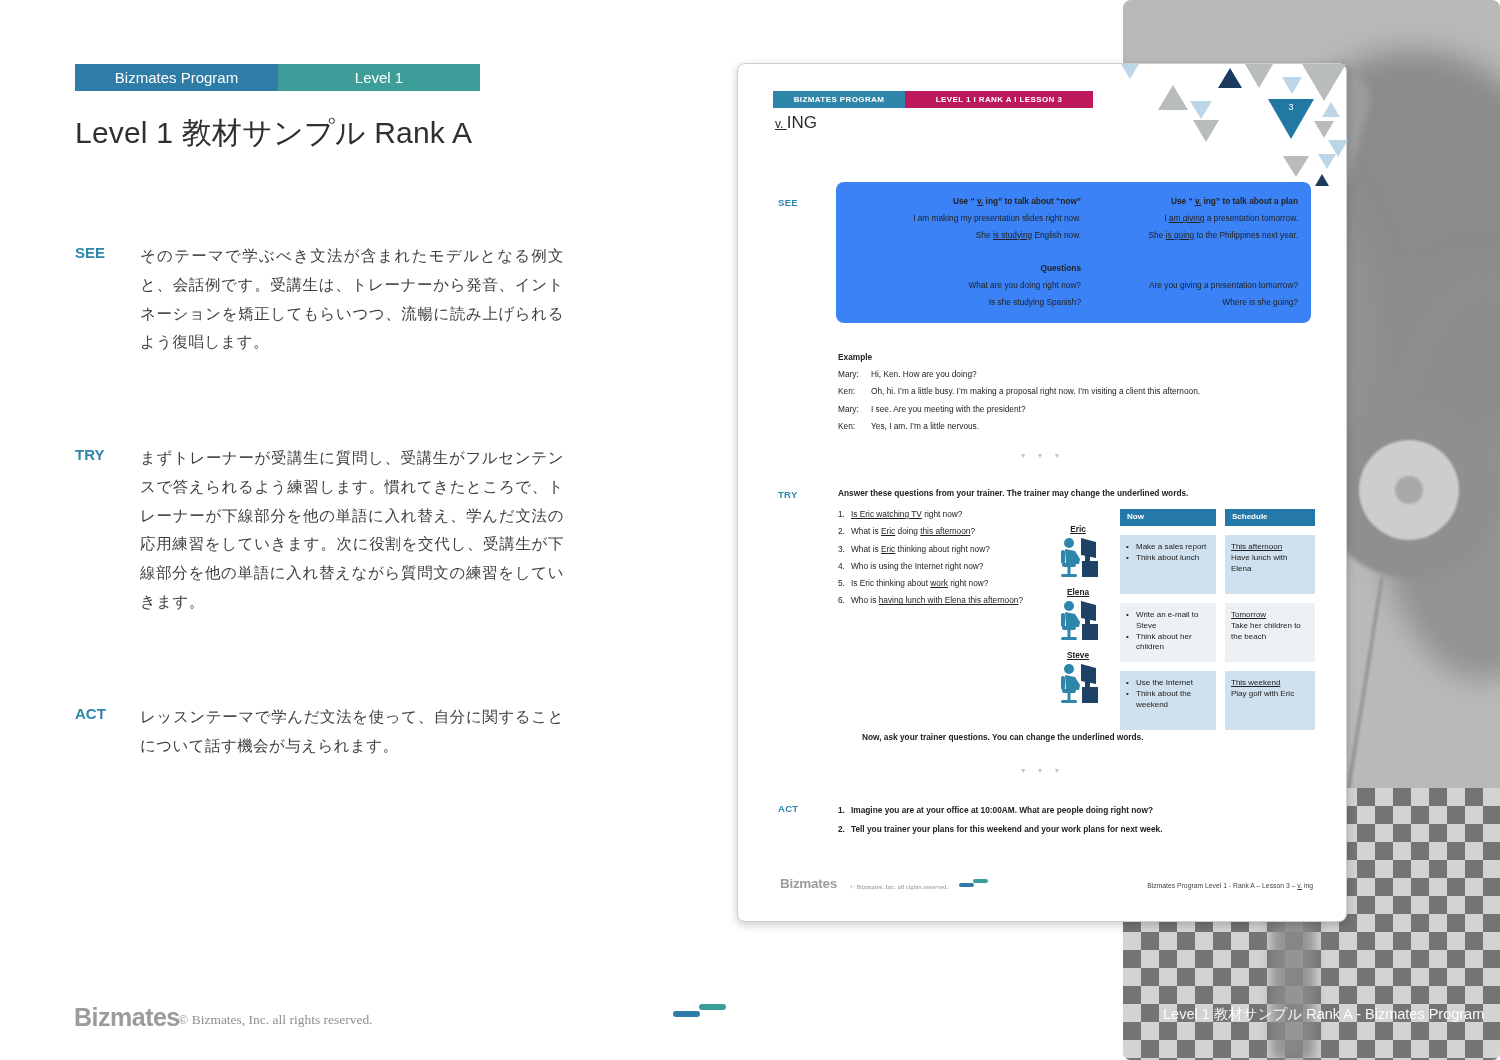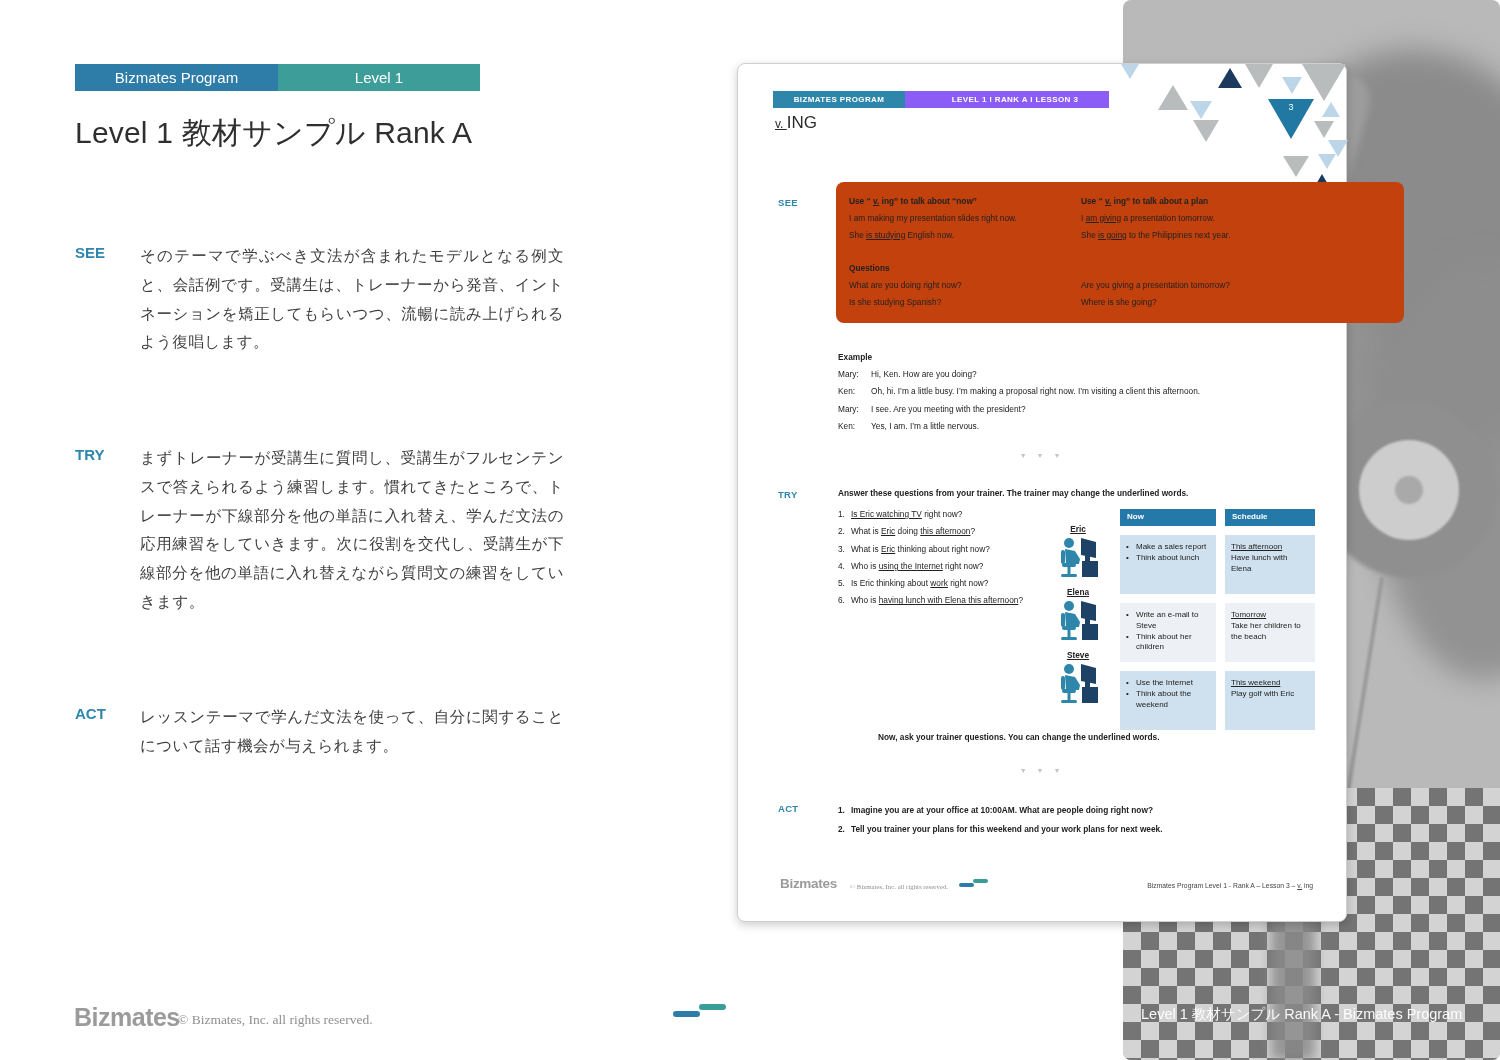--- a/index.html
+++ b/index.html
@@ -40,42 +40,42 @@
   .cable{position:absolute;left:232px;top:575px;width:4px;height:320px;background:#9a9a9a;
          transform:rotate(9deg);filter:blur(1px);}
   .houndstooth{position:absolute;left:0;top:788px;width:377px;height:272px;opacity:.92;
     background:
       linear-gradient(45deg,#6f6f6f 25%,transparent 25%,transparent 75%,#6f6f6f 75%),
       linear-gradient(45deg,#6f6f6f 25%,transparent 25%,transparent 75%,#6f6f6f 75%),
       #d6d6d6;
     background-size:36px 36px;background-position:0 0,18px 18px;}
   .hairstrip{position:absolute;left:148px;top:760px;width:44px;height:300px;background:#8a8a8a;
              filter:blur(6px);opacity:.85;}
-  .photo-caption{left:18px;top:1005px;font-size:14.5px;color:rgba(255,255,255,0.95);white-space:nowrap;z-index:2;}
+  .photo-caption{left:18px;top:1005px;font-size:14.5px;color:rgba(255,255,255,0.95);white-space:nowrap;z-index:2;padding-left:22px;}
 
   
   .worksheet{left:737px;top:63px;width:608px;height:857px;background:#ffffff;z-index:2;
              border:1px solid #cfcfcf;box-shadow:0 3px 10px rgba(0,0,0,0.20);font-size:8.3px;color:#222;}
   .ws-badges{left:35px;top:27px;display:flex;}
   .ws-badge{height:17px;display:flex;align-items:center;justify-content:center;color:#fff;
             font-size:8px;font-weight:bold;letter-spacing:0.4px;}
   .ws-badge-blue{width:132px;background:#2e86ab;}
-  .ws-badge-teal{width:188px;background:#8b5cf6;padding-left:16px;}
+  .ws-badge-teal{width:188px;background:#be185d;}
   .ws-title{left:37px;top:49px;font-size:17px;color:#2b2b2b;}
   .ws-title span:first-child{font-size:12px;}
 
   .tri{position:absolute;width:0;height:0;}
   .tri3-wrap{position:absolute;left:530px;top:35px;width:46px;height:40px;}
   .tri3-wrap .tri{left:0;top:0;}
   .tri3-num{position:absolute;left:0;top:3px;width:46px;text-align:center;color:#fff;font-size:9px;}
 
   .ws-label{font-weight:bold;color:#2e86ad;font-size:9.5px;letter-spacing:0.3px;}
   .ws-see-label{left:40px;top:133px;}
-  .ws-see-box{left:98px;top:118px;width:568px;height:141px;background:#c2410c;box-sizing:border-box;
-              padding:11px 13px;display:flex;line-height:16.8px;}
+  .ws-see-box{left:98px;top:118px;width:475px;height:141px;background:#3b82f6;box-sizing:border-box;
+              padding:11px 13px;display:flex;line-height:16.8px;text-align:right;}
   .ws-col-l{width:232px;flex:0 0 232px;}
   .ws-col-r{flex:1;}
   .ws-bold{font-weight:bold;}
   .spacer17{height:17px;}
   .spacer34{height:34px;}
 
   .ws-example{left:100px;top:285px;width:480px;line-height:17.2px;}
   .dlg{display:flex;}
   .dlg-sp{width:33px;flex:0 0 33px;}
   .ws-divider{left:0;top:388px;width:608px;text-align:center;color:#c3c3c3;font-size:7px;letter-spacing:4px;}
@@ -97,21 +97,21 @@
             column-gap:2px;row-gap:2px;background:#fff;font-size:8px;line-height:10.8px;gap:9px;}
   .t-head{background:#2579a9;color:#fff;font-weight:bold;height:17px;display:flex;align-items:center;
           padding-left:7px;box-sizing:border-box;}
   .t-cell{box-sizing:border-box;padding:7px 6px 6px 6px;min-height:59px;}
   .row-a{background:#cfe1ee;}
   .row-b{background:#edf1f5;}
   .bullet{display:flex;}
   .bullet .b-dot{width:10px;flex:0 0 10px;}
   .sched-title{text-decoration:underline;}
 
-  .ws-outro{left:100px;top:668px;width:480px;font-weight:bold;padding-left:40px;}
+  .ws-outro{left:84px;top:668px;width:480px;font-weight:bold;padding-left:40px;}
   .ws-act-label{left:40px;top:739px;}
   .ws-act{left:100px;top:737px;width:490px;font-weight:bold;line-height:18.5px;}
   .a-item{display:flex;}
   .a-num{width:13px;flex:0 0 13px;}
 
   .ws-footer-logo{left:42px;top:812px;font-size:13.5px;font-weight:bold;color:#9b9b9b;letter-spacing:-0.3px;}
   .ws-footer-copy{left:112px;top:819px;font-family:"Liberation Serif",serif;font-size:6.8px;color:#8f8f8f;}
   .ws-dash{height:3.5px;width:15px;}
   .ws-dash-blue{left:221px;top:819px;background:#2e7ca8;}
   .ws-dash-teal{left:235px;top:815px;background:#3a9e98;}
@@ -241,21 +241,21 @@
     <div class="q-item">
       <span class="q-num">2.</span>
       <span class="q-text"><span>What is </span><span style="text-decoration: underline;">Eric</span><span> doing </span><span style="text-decoration: underline;">this afternoon</span><span>?</span></span>
     </div>
     <div class="q-item">
       <span class="q-num">3.</span>
       <span class="q-text"><span>What is </span><span style="text-decoration: underline;">Eric</span><span> thinking about right now?</span></span>
     </div>
     <div class="q-item">
       <span class="q-num">4.</span>
-      <span class="q-text"><span>Who is </span><span style="text-decoration: underline; text-align: center;">using the Internet</span><span> right now?</span></span>
+      <span class="q-text"><span>Who is </span><span style=" text-align: center;">using the Internet</span><span> right now?</span></span>
     </div>
     <div class="q-item">
       <span class="q-num">5.</span>
       <span class="q-text"><span>Is Eric thinking about </span><span style="text-decoration: underline;">work</span><span> right now?</span></span>
     </div>
     <div class="q-item">
       <span class="q-num">6.</span>
       <span class="q-text"><span>Who is </span><span style="text-decoration: underline;">having lunch with Elena this afternoon</span><span>?</span></span>
     </div>
   </div>

